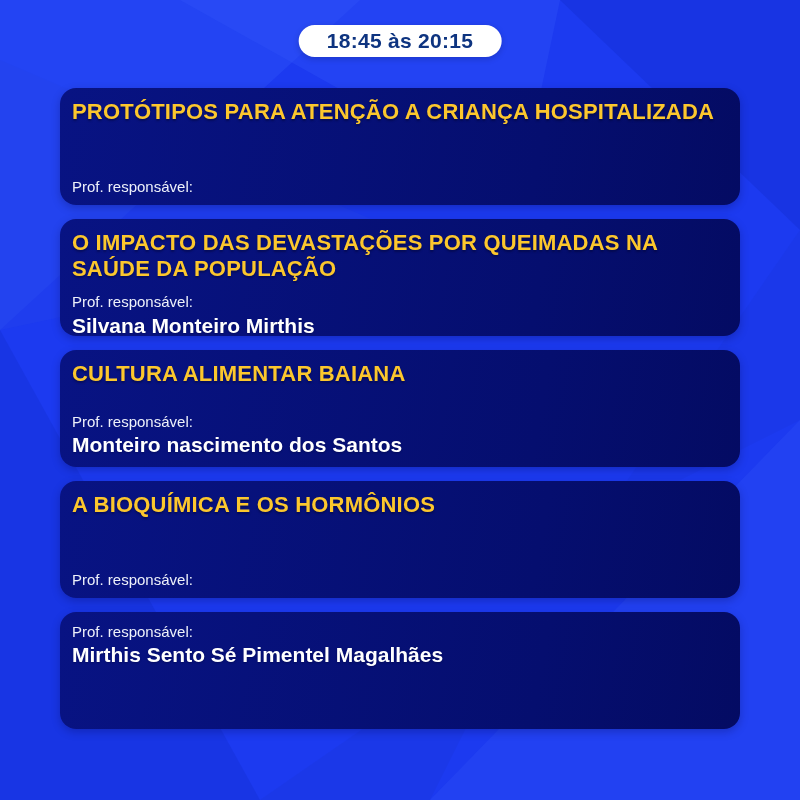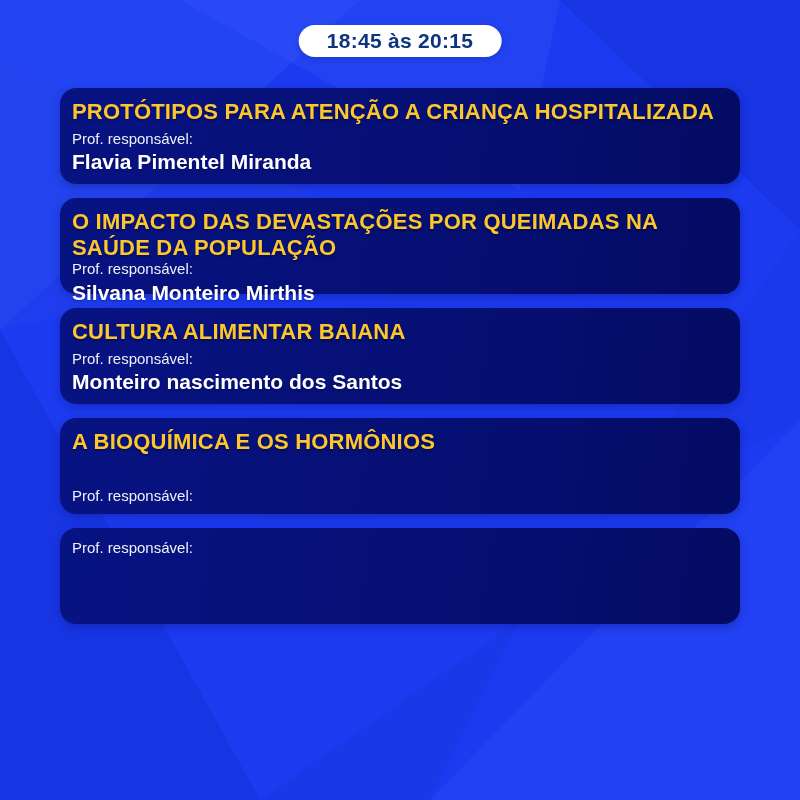--- a/index.html
+++ b/index.html
@@ -47,29 +47,30 @@
   .session-list {
     position: absolute;
     top: 88px;
     left: 60px;
     right: 60px;
     display: flex;
     flex-direction: column;
     gap: 14px;
   }
   .session-card {
-    height: 96px;
+    height: 117px;
     box-sizing: border-box;
     background: linear-gradient(100deg, #081383 0%, #050e6f 70%, #040b63 100%);
     border-radius: 16px;
     padding: 11px 14px 10px 12px;
     display: flex;
     flex-direction: column;
     justify-content: space-between;
     box-shadow: 0 3px 8px rgba(0, 5, 60, 0.25);
+    gap: 12px;
   }
   .session-title {
     color: #fcc72d;
     font-size: 22px;
     line-height: 1.17;
     font-weight: 800;
     letter-spacing: 0.2px;
     text-transform: uppercase;
     text-shadow: 0 2px 2px rgba(0, 0, 30, 0.35);
   }
@@ -112,21 +113,20 @@
   <div class="time-badge">
     <span>18:45 às 20:15</span>
   </div>
 
   <div class="session-list">
 
     <div class="session-card">
       <div class="session-title">PROTÓTIPOS PARA ATENÇÃO A CRIANÇA HOSPITALIZADA</div>
       <div class="prof-block">
         <div class="prof-label">Prof. responsável:</div>
-        <div class="prof-name">Flavia Pimentel Miranda</div>
       </div>
     </div>
 
     <div class="session-card">
       <div class="session-title">O IMPACTO DAS DEVASTAÇÕES POR QUEIMADAS NA SAÚDE DA POPULAÇÃO</div>
       <div class="prof-block">
         <div class="prof-label">Prof. responsável:</div>
         <div class="prof-name">Silvana Monteiro Mirthis</div>
       </div>
     </div>
@@ -142,17 +142,18 @@
     <div class="session-card">
       <div class="session-title">A BIOQUÍMICA E OS HORMÔNIOS</div>
       <div class="prof-block">
         <div class="prof-label">Prof. responsável:</div>
       </div>
     </div>
 
     <div class="session-card">
       <div class="prof-block">
         <div class="prof-label">Prof. responsável:</div>
+        <div class="prof-name">Mirthis Sento Sé Pimentel Magalhães</div>
       </div>
     </div>
 
   </div>
 </div>
 
 </body></html>

